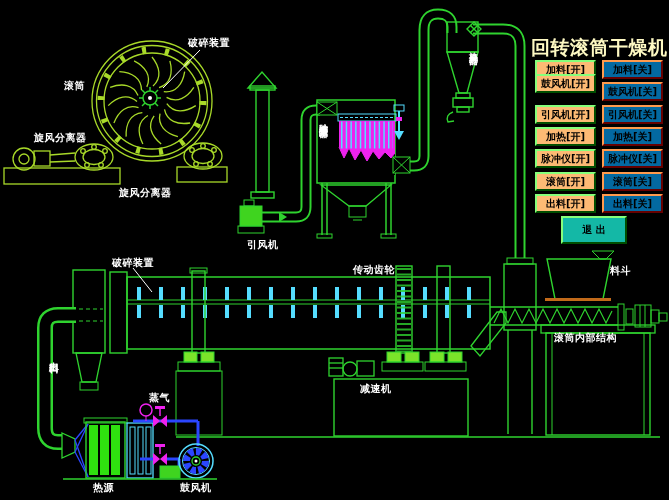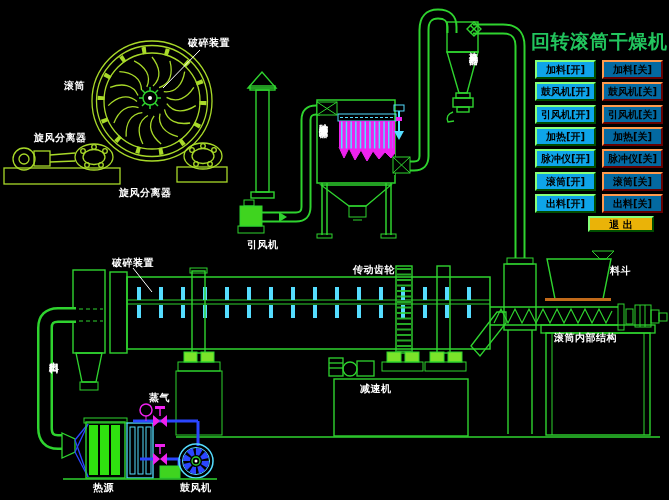--- a/index.html
+++ b/index.html
@@ -2,27 +2,27 @@
 <html><head>
 <meta charset="utf-8">
 <style>
   html,body{margin:0;padding:0;background:#000;}
   .stage{position:relative;width:669px;height:500px;background:#000;overflow:hidden;
          font-family:"DejaVu Sans",sans-serif;}
   svg{position:absolute;left:0;top:0;}
   .lbl{position:absolute;color:#fff;font-size:10px;font-weight:bold;line-height:1.05;
        white-space:nowrap;letter-spacing:0.5px;}
   .v{writing-mode:vertical-rl;text-orientation:upright;letter-spacing:1px;white-space:normal;}
-  .title{position:absolute;left:531px;top:29px;color:#22c55e;font-size:19px;font-weight:bold;
+  .title{position:absolute;left:531px;top:35px;color:#fef9c3;font-size:19px;font-weight:bold;
          letter-spacing:0.5px;white-space:nowrap;}
   .btn{position:absolute;width:61px;height:19px;padding:0;font-family:inherit;
        font-size:10px;font-weight:bold;color:#000;border:2px solid;line-height:14px;cursor:pointer;}
-  .on{background:#0ea5e9;border-color:#86ff7a #004e00 #004e00 #86ff7a;}
+  .on{background:#fdba74;border-color:#86ff7a #004e00 #004e00 #86ff7a;}
   .off{background:#0369a1;border-color:#ff9a4d #660000 #660000 #ff9a4d;}
-  .exit{width:66px;height:16px;background:#eab308;border-color:#86ff7a #004e00 #004e00 #86ff7a;margin-left:27px;}
+  .exit{width:66px;height:28px;background:#14b8a6;border-color:#86ff7a #004e00 #004e00 #86ff7a;}
   .c1{left:535px;} .c2{left:602px;}
 </style>
 </head>
 <body>
 
 <div class="stage">
 
 <svg width="669" height="500" viewBox="0 0 669 500">
 
   <g stroke="#a8d929" fill="none" stroke-width="1.3">
@@ -300,21 +300,21 @@
 <div class="lbl" style="left:610px;top:266px">料斗</div>
 <div class="lbl" style="left:554px;top:333px">滚筒内部结构</div>
 <div class="lbl" style="left:360px;top:384px">减速机</div>
 <div class="lbl" style="left:149px;top:393px">蒸气</div>
 <div class="lbl" style="left:93px;top:483px">热源</div>
 <div class="lbl" style="left:180px;top:483px">鼓风机</div>
 
 <div class="title">回转滚筒干燥机</div>
 
 <button class="btn on c1" style="top:60px">加料[开]</button>
-<button class="btn on c1" style="top:82px">鼓风机[开]</button>
+<button class="btn on c1" style="top:74px">鼓风机[开]</button>
 <button class="btn on c1" style="top:105px">引风机[开]</button>
 <button class="btn on c1" style="top:127px">加热[开]</button>
 <button class="btn on c1" style="top:149px">脉冲仪[开]</button>
 <button class="btn on c1" style="top:172px">滚筒[开]</button>
 <button class="btn on c1" style="top:194px">出料[开]</button>
 
 <button class="btn off c2" style="top:60px">加料[关]</button>
 <button class="btn off c2" style="top:82px">鼓风机[关]</button>
 <button class="btn off c2" style="top:105px">引风机[关]</button>
 <button class="btn off c2" style="top:127px">加热[关]</button>

